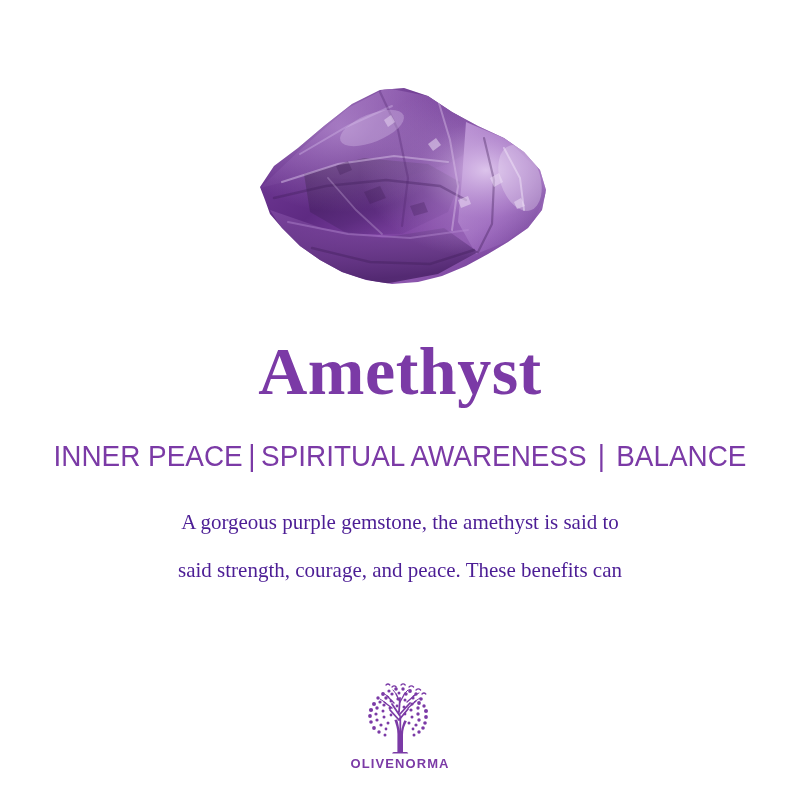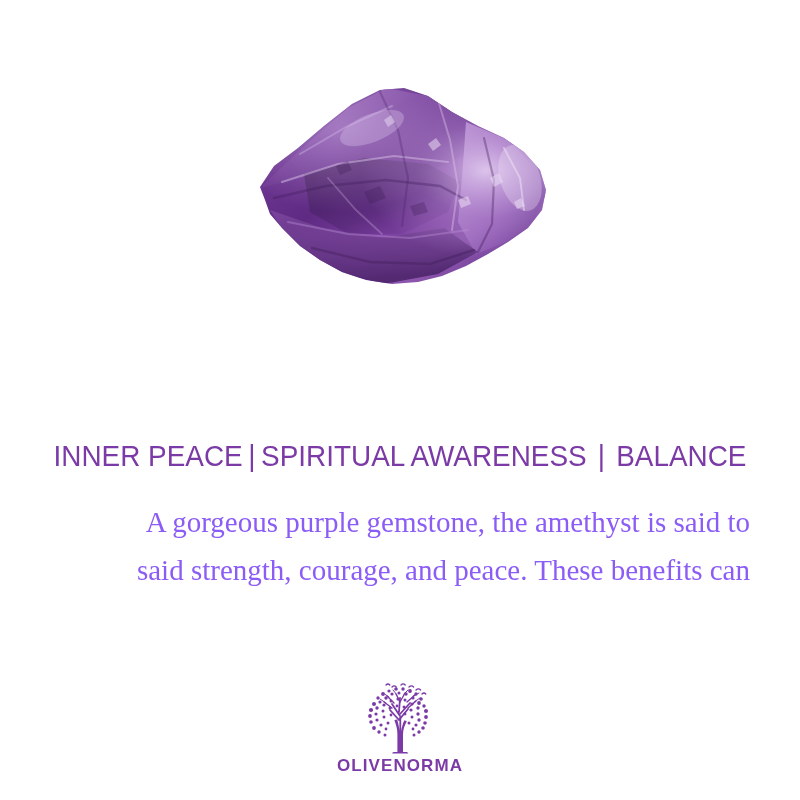--- a/index.html
+++ b/index.html
@@ -83,26 +83,26 @@
     padding: 0 12px;
     color: #7b3aa6;
   }
 
   
   .body-copy {
     position: absolute;
     left: 50px;
     top: 498px;
     width: 700px;
-    text-align: right;
+    text-align: center;
     font-family: "Liberation Serif", "DejaVu Serif", serif;
     font-weight: 400;
-    font-size: 29px;
+    font-size: 21px;
     line-height: 48px;
-    color: #8b5cf6;
+    color: #4c1d95;
   }
   .body-copy .ln { display: block; }
 
   
   .brand {
     position: absolute;
     left: 0;
     top: 682px;
     width: 800px;
     text-align: center;
@@ -111,21 +111,21 @@
     display: block;
     margin: 0 auto;
     width: 88px;
     height: 72px;
   }
   .brand-name {
     display: block;
     margin-top: 2px;
     font-family: "Liberation Sans", "DejaVu Sans", sans-serif;
     font-weight: 700;
-    font-size: 17px;
+    font-size: 13px;
     letter-spacing: 1.1px;
     color: #7b3aa6;
   }
 </style>
 </head>
 <body>
 
 <div class="card">
 
   <div class="hero">
@@ -215,20 +215,21 @@
             <path d="M84,84 l12,-5 l4,9 l-12,5 Z"></path>
           </g>
 
           <ellipse cx="268" cy="96" rx="20" ry="34" fill="#f3e9f9" fill-opacity="0.3" transform="rotate(-18 268 96)"></ellipse>
           <ellipse cx="120" cy="46" rx="34" ry="14" fill="#d9c2ea" fill-opacity="0.35" transform="rotate(-22 120 46)"></ellipse>
         </g>
       </svg>
     </div>
   </div>
 
+  <div class="title">Amethyst</div>
 
   <div class="subtitle">
     <span class="kw">INNER PEACE</span><span class="sep">|</span><span class="kw">SPIRITUAL AWARENESS</span><span class="sep-wide">|</span><span class="kw">BALANCE</span>
   </div>
 
   <div class="body-copy">
     <span class="ln">A gorgeous purple gemstone, the amethyst is said to</span>
     <span class="ln">said strength, courage, and peace. These benefits can</span>
   </div>
 

